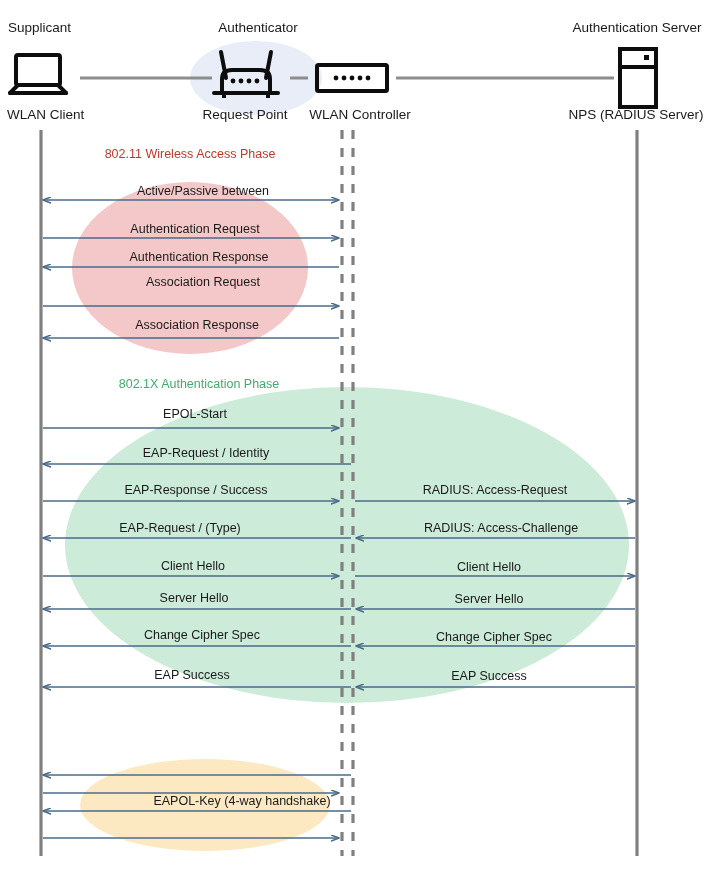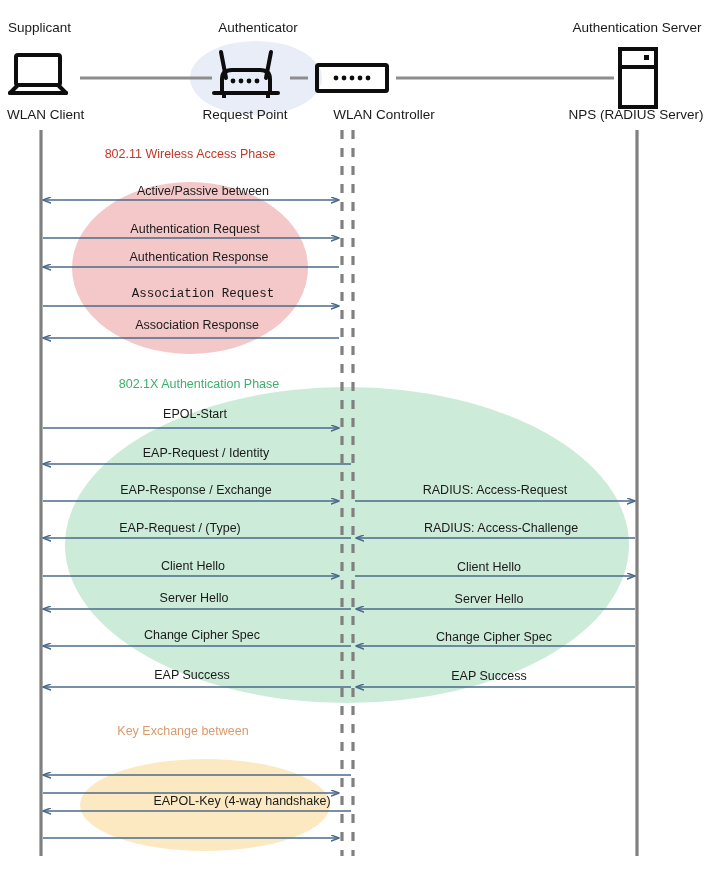--- a/index.html
+++ b/index.html
@@ -126,40 +126,39 @@
       <line x1="43" y1="838" x2="339" y2="838" marker-end="url(#ahR)"></line>
     </g>
   </svg>
 
   <div class="hdr-title" style="left:8px;top:20px;">Supplicant</div>
   <div class="hdr-title" style="left:258px;top:20px;transform:translateX(-50%);">Authenticator</div>
   <div class="hdr-title" style="left:637px;top:20px;transform:translateX(-50%);">Authentication Server</div>
 
   <div class="hdr-sub" style="left:7px;top:107px;">WLAN Client</div>
   <div class="hdr-sub" style="left:245px;top:107px;transform:translateX(-50%);">Request Point</div>
-  <div class="hdr-sub" style="left:360px;top:107px;transform:translateX(-50%);margin-left:24px;">WLAN Controller</div>
+  <div class="hdr-sub" style="left:360px;top:107px;transform:translateX(-50%);">WLAN Controller</div>
   <div class="hdr-sub" style="left:636px;top:107px;transform:translateX(-50%);">NPS (RADIUS Server)</div>
 
   <div class="phase-label" style="left:190px;top:147px;color:#C0392B;">802.11 Wireless Access Phase</div>
 
   <div class="phase-label" style="left:199px;top:377px;color:#3FAE6C;">802.1X Authentication Phase</div>
 
   <div class="phase-label two-line" style="left:183px;top:722px;color:#D99A6C;">
-    <div>Key Exchange between</div>
   </div>
 
   <div class="msg-label" style="left:203px;top:184px;">Active/Passive between</div>
   <div class="msg-label" style="left:195px;top:222px;">Authentication Request</div>
   <div class="msg-label" style="left:199px;top:250px;">Authentication Response</div>
-  <div class="msg-label" style="left:203px;top:287px;font-family:Liberation Mono, monospace;">Association Request</div>
+  <div class="msg-label" style="left:203px;top:275px;">Association Request</div>
   <div class="msg-label" style="left:197px;top:318px;">Association Response</div>
 
   <div class="msg-label" style="left:195px;top:407px;">EPOL-Start</div>
   <div class="msg-label" style="left:206px;top:446px;">EAP-Request / Identity</div>
-  <div class="msg-label" style="left:196px;top:483px;">EAP-Response / Exchange</div>
+  <div class="msg-label" style="left:196px;top:483px;">EAP-Response / Success</div>
   <div class="msg-label" style="left:180px;top:521px;">EAP-Request / (Type)</div>
   <div class="msg-label" style="left:193px;top:559px;">Client Hello</div>
   <div class="msg-label" style="left:194px;top:591px;">Server Hello</div>
   <div class="msg-label" style="left:202px;top:628px;">Change Cipher Spec</div>
   <div class="msg-label" style="left:192px;top:668px;">EAP Success</div>
 
   <div class="msg-label" style="left:495px;top:483px;">RADIUS: Access-Request</div>
   <div class="msg-label" style="left:501px;top:521px;">RADIUS: Access-Challenge</div>
   <div class="msg-label" style="left:489px;top:560px;">Client Hello</div>
   <div class="msg-label" style="left:489px;top:592px;">Server Hello</div>

